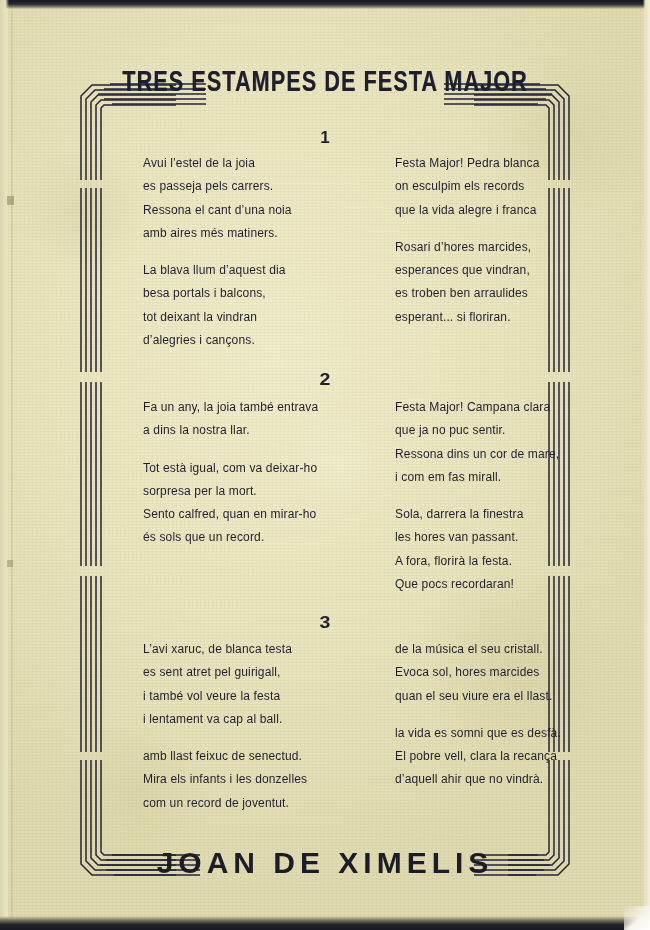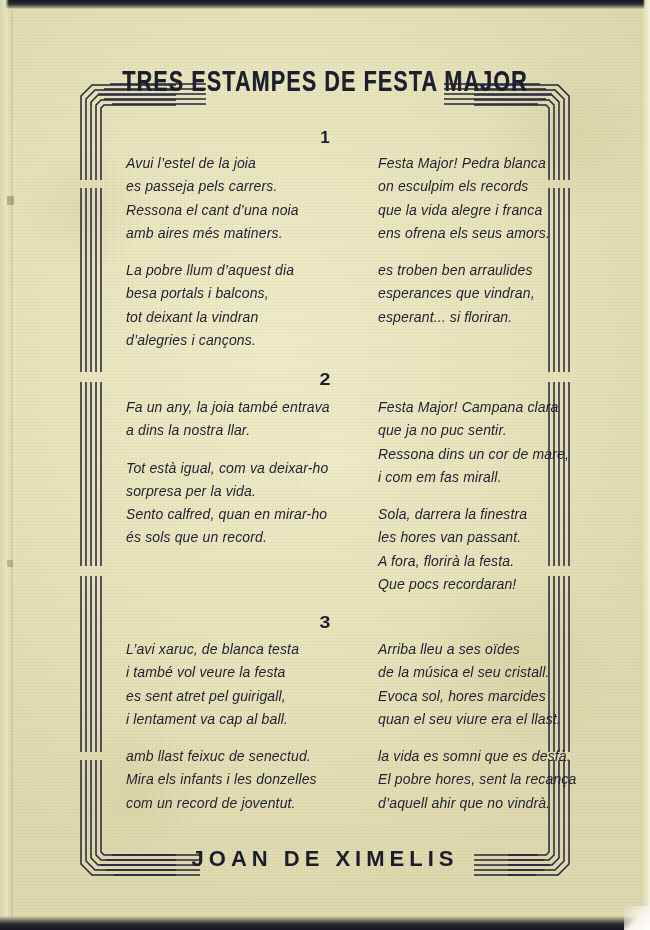--- a/index.html
+++ b/index.html
@@ -94,21 +94,21 @@
     white-space: nowrap;
     text-shadow: 0.5px 0 0 rgba(29,31,46,0.6);
   }
   .author {
     position: absolute;
     left: 0; top: 846px;
     width: 650px;
     text-align: center;
     font-family: "Liberation Sans", sans-serif;
     font-weight: 700;
-    font-size: 22px;
+    font-size: 30px;
     letter-spacing: 5px;
     color: #1b1d2b;
     white-space: nowrap;
   }
   .section-number {
     position: absolute;
     width: 650px;
     text-align: center;
     font-family: "Liberation Sans", sans-serif;
     font-weight: 700;
@@ -134,27 +134,27 @@
     position: absolute;
     top: 0;
   }
   .col-left { left: 126px; width: 230px; }
   .col-right { left: 378px; width: 215px; }
 
   .stanza { margin: 0 0 14px 0; }
   .stanza:last-child { margin-bottom: 0; }
   .verse {
     font-family: "Liberation Sans", sans-serif;
-    font-style: italic;
     font-weight: 500;
-    font-size: 14px;
+    font-size: 12px;
     line-height: 23.3px;
     color: #1e2030;
     white-space: nowrap;
     letter-spacing: 0.15px;
+    margin-left: 17px;
   }
 </style>
 </head>
 <body>
 
 <div class="page">
 
   <div class="paper-base">
     <div class="paper-mottle"></div>
     <div class="paper-grain"></div>
@@ -261,53 +261,53 @@
     <div class="section s1">
       <div class="cols">
         <div class="col col-left">
           <div class="stanza">
             <div class="verse">Avui l’estel de la joia</div>
             <div class="verse">es passeja pels carrers.</div>
             <div class="verse">Ressona el cant d’una noia</div>
             <div class="verse">amb aires més matiners.</div>
           </div>
           <div class="stanza">
-            <div class="verse">La pobre llum d’aquest dia</div>
+            <div class="verse">La blava llum d’aquest dia</div>
             <div class="verse">besa portals i balcons,</div>
             <div class="verse">tot deixant la vindran</div>
             <div class="verse">d’alegries i cançons.</div>
           </div>
         </div>
         <div class="col col-right">
           <div class="stanza">
             <div class="verse">Festa Major! Pedra blanca</div>
             <div class="verse">on esculpim els records</div>
             <div class="verse">que la vida alegre i franca</div>
-            <div class="verse">ens ofrena els seus amors.</div>
-          </div>
-          <div class="stanza">
+          </div>
+          <div class="stanza">
+            <div class="verse">Rosari d’hores marcides,</div>
+            <div class="verse">esperances que vindran,</div>
             <div class="verse">es troben ben arraulides</div>
-            <div class="verse">esperances que vindran,</div>
             <div class="verse">esperant... si floriran.</div>
           </div>
         </div>
       </div>
     </div>
 
     <div class="section-number sn2">2</div>
     <div class="section s2">
       <div class="cols">
         <div class="col col-left">
           <div class="stanza">
             <div class="verse">Fa un any, la joia també entrava</div>
             <div class="verse">a dins la nostra llar.</div>
           </div>
           <div class="stanza">
             <div class="verse">Tot està igual, com va deixar-ho</div>
-            <div class="verse">sorpresa per la vida.</div>
+            <div class="verse">sorpresa per la mort.</div>
             <div class="verse">Sento calfred, quan en mirar-ho</div>
             <div class="verse">és sols que un record.</div>
           </div>
         </div>
         <div class="col col-right">
           <div class="stanza">
             <div class="verse">Festa Major! Campana clara</div>
             <div class="verse">que ja no puc sentir.</div>
             <div class="verse">Ressona dins un cor de mare,</div>
             <div class="verse">i com em fas mirall.</div>
@@ -321,40 +321,39 @@
         </div>
       </div>
     </div>
 
     <div class="section-number sn3">3</div>
     <div class="section s3">
       <div class="cols">
         <div class="col col-left">
           <div class="stanza">
             <div class="verse">L’avi xaruc, de blanca testa</div>
+            <div class="verse">es sent atret pel guirigall,</div>
             <div class="verse">i també vol veure la festa</div>
-            <div class="verse">es sent atret pel guirigall,</div>
             <div class="verse">i lentament va cap al ball.</div>
           </div>
           <div class="stanza">
             <div class="verse">amb llast feixuc de senectud.</div>
             <div class="verse">Mira els infants i les donzelles</div>
             <div class="verse">com un record de joventut.</div>
           </div>
         </div>
         <div class="col col-right">
           <div class="stanza">
-            <div class="verse">Arriba lleu a ses oïdes</div>
             <div class="verse">de la música el seu cristall.</div>
             <div class="verse">Evoca sol, hores marcides</div>
             <div class="verse">quan el seu viure era el llast.</div>
           </div>
           <div class="stanza">
             <div class="verse">la vida es somni que es desfà.</div>
-            <div class="verse">El pobre hores, sent la recança</div>
+            <div class="verse">El pobre vell, clara la recança</div>
             <div class="verse">d’aquell ahir que no vindrà.</div>
           </div>
         </div>
       </div>
     </div>
 
     <div class="author">JOAN DE XIMELIS</div>
 
   </div>
 </div>

